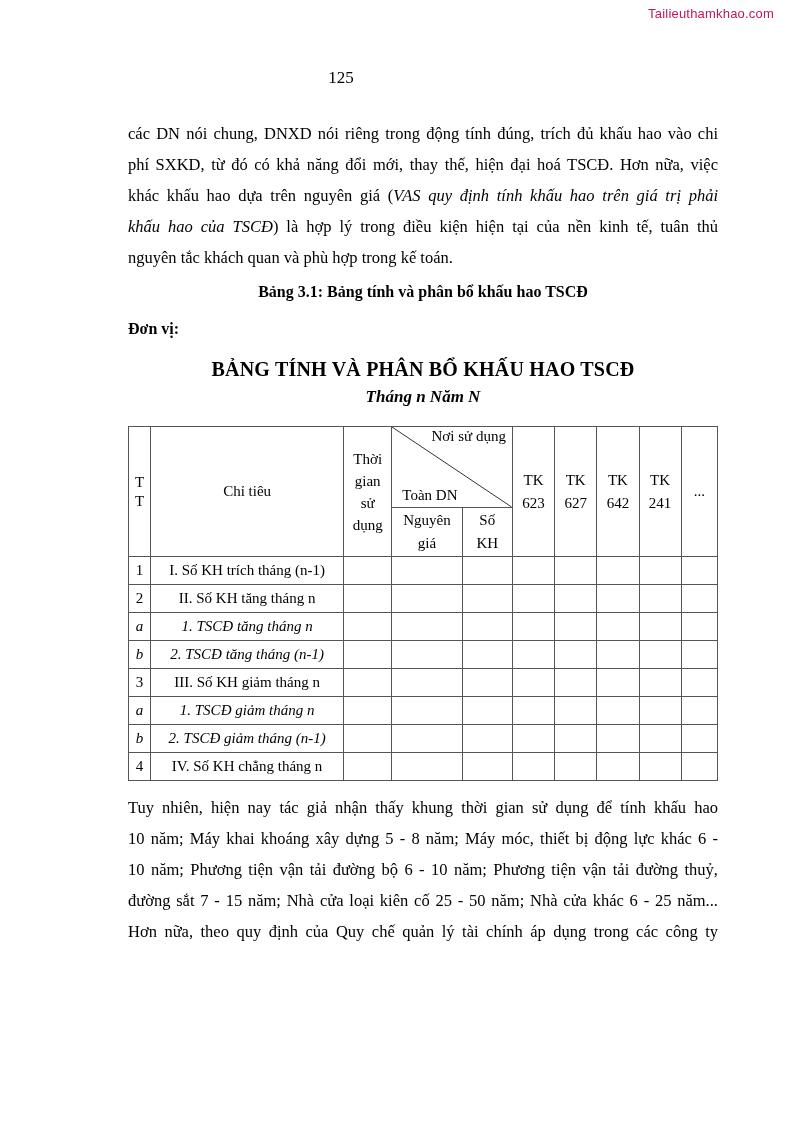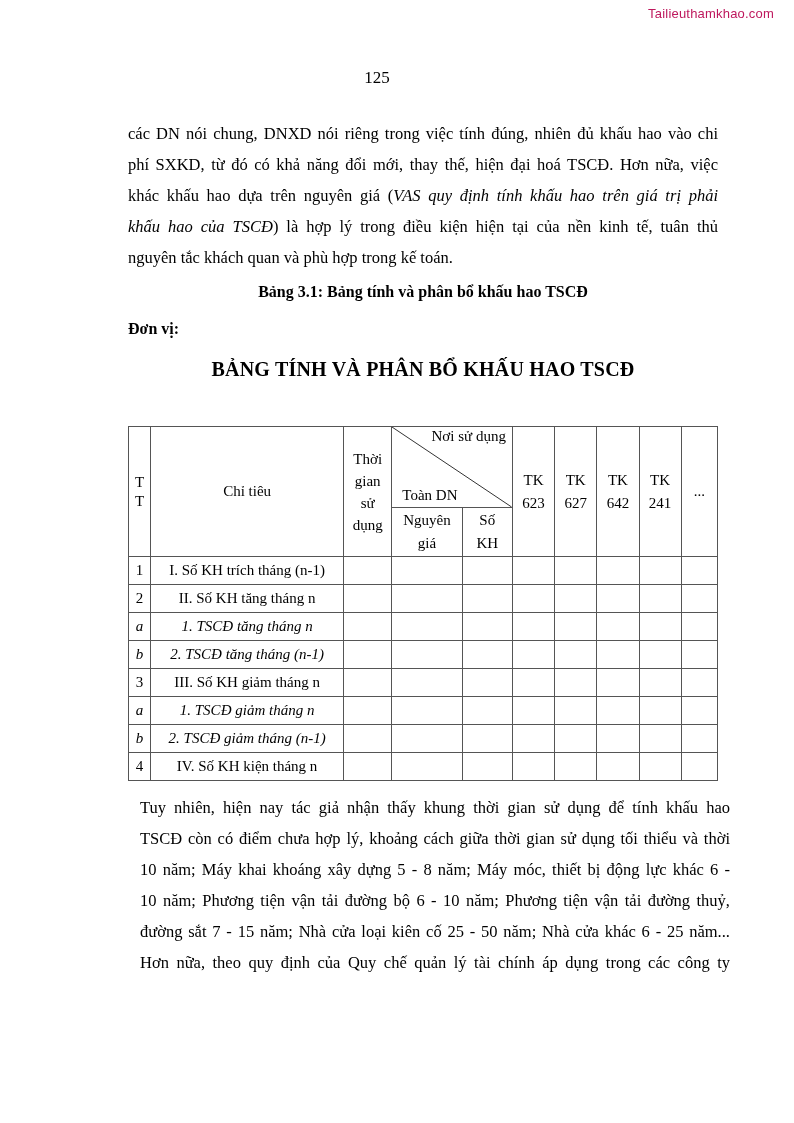--- a/index.html
+++ b/index.html
@@ -36,21 +36,20 @@
   }
 
   
   .page-number {
     position: absolute;
     top: 68px;
     left: 0;
     width: 682px;
     text-align: center;
     font-size: 17px;
-    padding-left: 36px;
   }
 
   
   .content {
     position: absolute;
     left: 128px;
     top: 118px;
     width: 590px;
   }
 
@@ -194,46 +193,46 @@
     white-space: nowrap;
   }
   .b-label.it { font-style: italic; }
   .b-blank { }
 
   .tail {
     position: absolute;
     left: 128px;
     top: 792px;
     width: 590px;
-    margin-left: 12px;
   }
 </style>
 </head>
 <body>
 
 <div class="page">
 
   <div class="watermark">Tailieuthamkhao.com</div>
 
   <div class="page-number">125</div>
 
   <div class="content">
     <p class="body-par">
-      <span class="ln j">các DN nói chung, DNXD nói riêng trong việc tính đúng, nhiên đủ khấu hao vào chi</span>
+      <span class="ln j">các DN nói chung, DNXD nói riêng trong động tính đúng, trích đủ khấu hao vào chi</span>
       <span class="ln j">phí SXKD, từ đó có khả năng đổi mới, thay thế, hiện đại hoá TSCĐ. Hơn nữa, việc</span>
       <span class="ln j"><span>khác khấu hao dựa trên nguyên giá (</span><i>VAS  quy định tính khấu hao trên giá trị phải</i></span>
       <span class="ln j"><i>khấu hao của TSCĐ</i><span>) là hợp lý trong điều kiện hiện tại của nền kinh tế, tuân thủ</span></span>
       <span class="ln">nguyên tắc khách quan và phù hợp trong kế toán.</span>
     </p>
 
     <p class="caption">Bảng 3.1: Bảng tính và phân bổ khấu hao TSCĐ</p>
 
     <p class="donvi">Đơn vị:</p>
 
     <p class="tbl-title">BẢNG TÍNH VÀ PHÂN BỔ KHẤU HAO TSCĐ</p>
+    <p class="tbl-subtitle">Tháng n Năm N</p>
   </div>
 
   <div class="tbl-wrap">
     <table class="dep">
       <colgroup>
         <col style="width:22px">
         <col style="width:192px">
         <col style="width:48px">
         <col style="width:70px">
         <col style="width:50px">
@@ -374,38 +373,37 @@
             <td class="b-blank"></td>
             <td class="b-blank"></td>
             <td class="b-blank"></td>
             <td class="b-blank"></td>
             <td class="b-blank"></td>
             <td class="b-blank"></td>
             <td class="b-blank"></td>
           </tr>
           <tr>
             <td class="b-tt">4</td>
-            <td class="b-label">IV. Số KH kiện tháng n</td>
+            <td class="b-label">IV. Số KH chẳng tháng n</td>
             <td class="b-blank"></td>
             <td class="b-blank"></td>
             <td class="b-blank"></td>
             <td class="b-blank"></td>
             <td class="b-blank"></td>
             <td class="b-blank"></td>
             <td class="b-blank"></td>
             <td class="b-blank"></td>
           </tr>
         </tbody>
     </table>
   </div>
 
   <div class="tail">
     <p class="body-par">
       <span class="ln j">Tuy nhiên, hiện nay tác giả nhận thấy khung thời gian sử dụng để tính khấu hao</span>
-      <span class="ln j">TSCĐ còn có điểm chưa hợp lý, khoảng cách giữa thời gian sử dụng tối thiểu và thời</span>
       <span class="ln j">10 năm; Máy khai khoáng xây dựng 5 - 8 năm; Máy móc, thiết bị động lực khác 6 -</span>
       <span class="ln j">10 năm; Phương tiện vận tải đường bộ 6 - 10 năm; Phương tiện vận tải đường thuỷ,</span>
       <span class="ln j">đường sắt 7 - 15 năm; Nhà cửa loại kiên cố 25 - 50 năm; Nhà cửa khác 6 - 25 năm...</span>
       <span class="ln j">Hơn nữa, theo quy định của Quy chế quản lý tài chính áp dụng trong các công ty</span>
     </p>
   </div>
 
 </div>
 
 </body></html>

